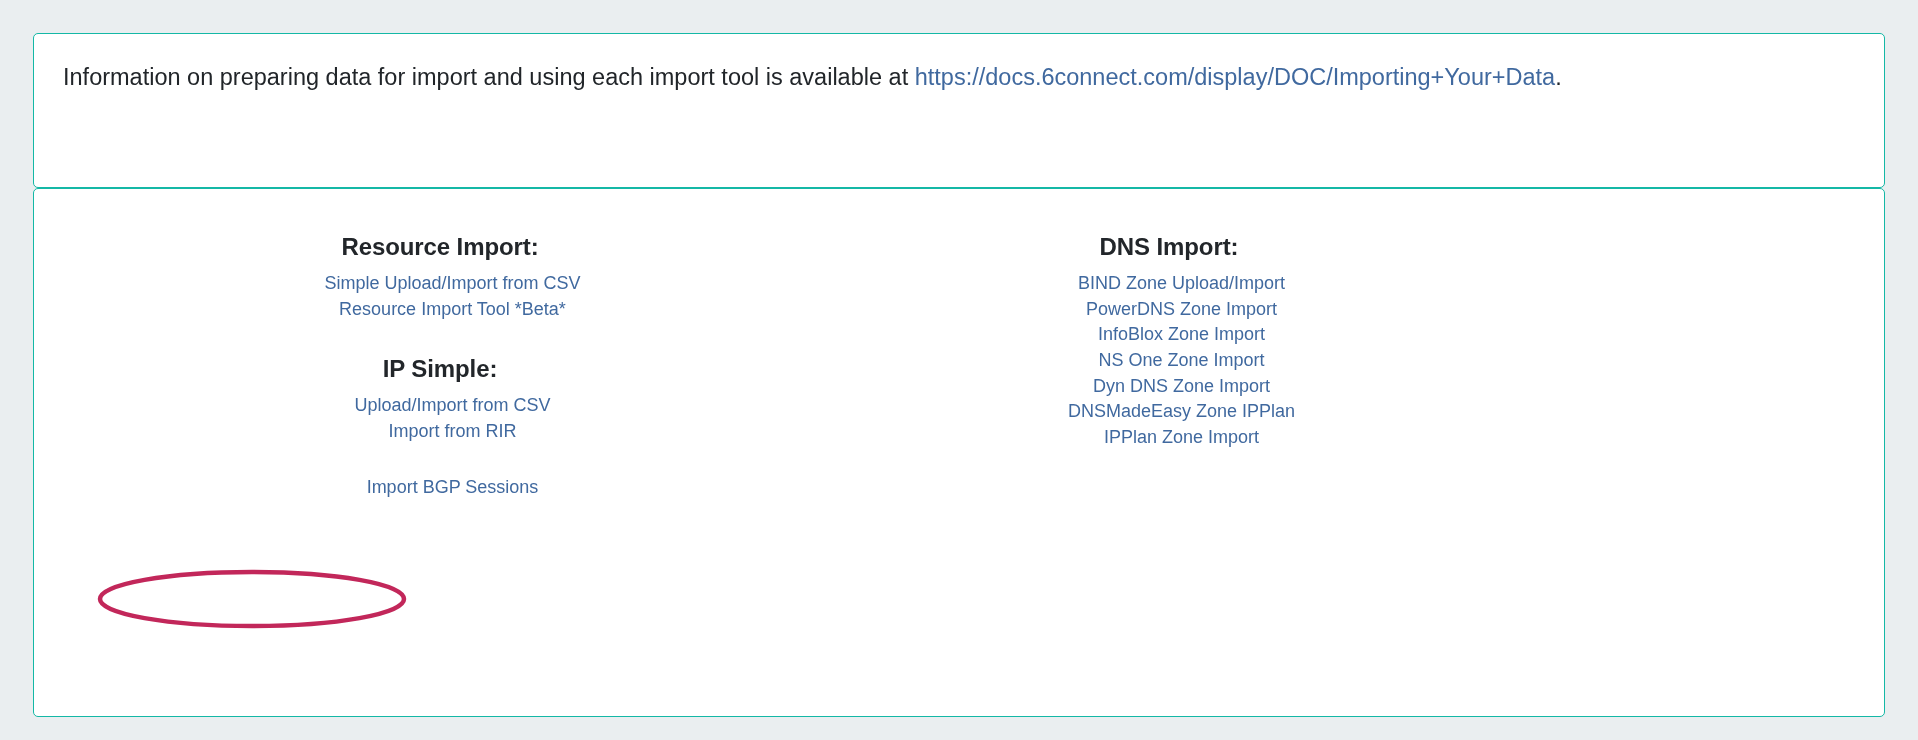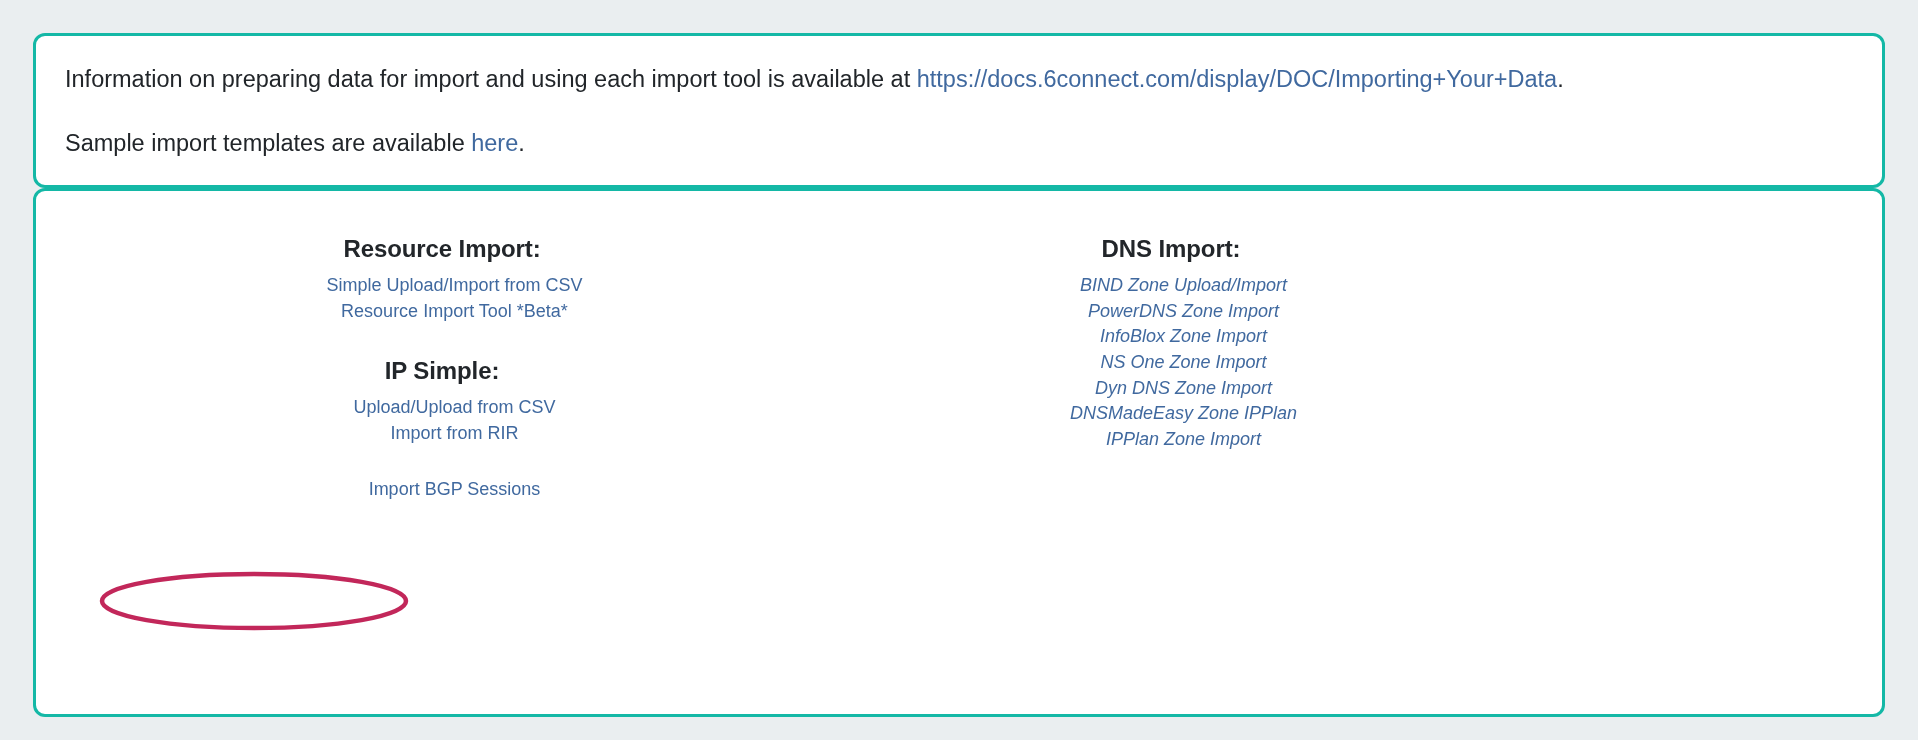--- a/index.html
+++ b/index.html
@@ -19,22 +19,22 @@
 
   .page {
     position: relative;
     width: 1918px;
     height: 740px;
     padding: 33px;
   }
 
   .panel {
     background: #ffffff;
-    border: 3px solid #14b8a6;
-    border-radius: 12px;
+    border: 1px solid #14b8a6;
+    border-radius: 5px;
   }
 
   
   .info-panel {
     height: 155px;
     padding: 28px 29px 24px 29px;
   }
   .info-line {
     font-size: 23.5px;
     line-height: 1.35;
@@ -84,21 +84,21 @@
     margin: 0;
     padding: 0 0 0 25px;
   }
   .group-links li {
     font-size: 18px;
     line-height: 1.43;
     margin: 0;
     padding: 0;
   }
 
-  .dns-group .group-links li { line-height: 1.42; font-style: italic; }
+  .dns-group .group-links li { line-height: 1.42; }
 
   
   .annotation-ellipse {
     position: absolute;
     left: 32px;
     top: 352px;
     width: 312px;
     height: 60px;
     pointer-events: none;
   }
@@ -109,40 +109,39 @@
   }
 </style>
 </head>
 <body>
 
 <div class="page">
 
   <div class="panel info-panel">
     <p class="info-line first"><span>Information on preparing data for import and using each import tool is available at </span><a class="link" href="#">https://docs.6connect.com/display/DOC/Importing+Your+Data</a><span>.</span></p>
 
-    <p class="info-line second"><span>Sample import templates are available </span><a class="link" href="#">here</a><span>.</span></p>
   </div>
 
   <div class="panel tools-panel">
     <div class="columns">
 
       <div class="col col-left">
 
         <div class="group resource-group">
           <h3 class="group-title">Resource Import:</h3>
           <ul class="group-links">
             <li><a class="link" href="#">Simple Upload/Import from CSV</a></li>
             <li><a class="link" href="#">Resource Import Tool *Beta*</a></li>
           </ul>
         </div>
 
         <div class="group ip-group">
           <h3 class="group-title">IP Simple:</h3>
           <ul class="group-links">
-            <li><a class="link" href="#">Upload/Upload from CSV</a></li>
+            <li><a class="link" href="#">Upload/Import from CSV</a></li>
             <li><a class="link" href="#">Import from RIR</a></li>
           </ul>
         </div>
 
         <div class="group peering-group">
           <ul class="group-links">
             <li><a class="link" href="#">Import BGP Sessions</a></li>
           </ul>
         </div>
 

